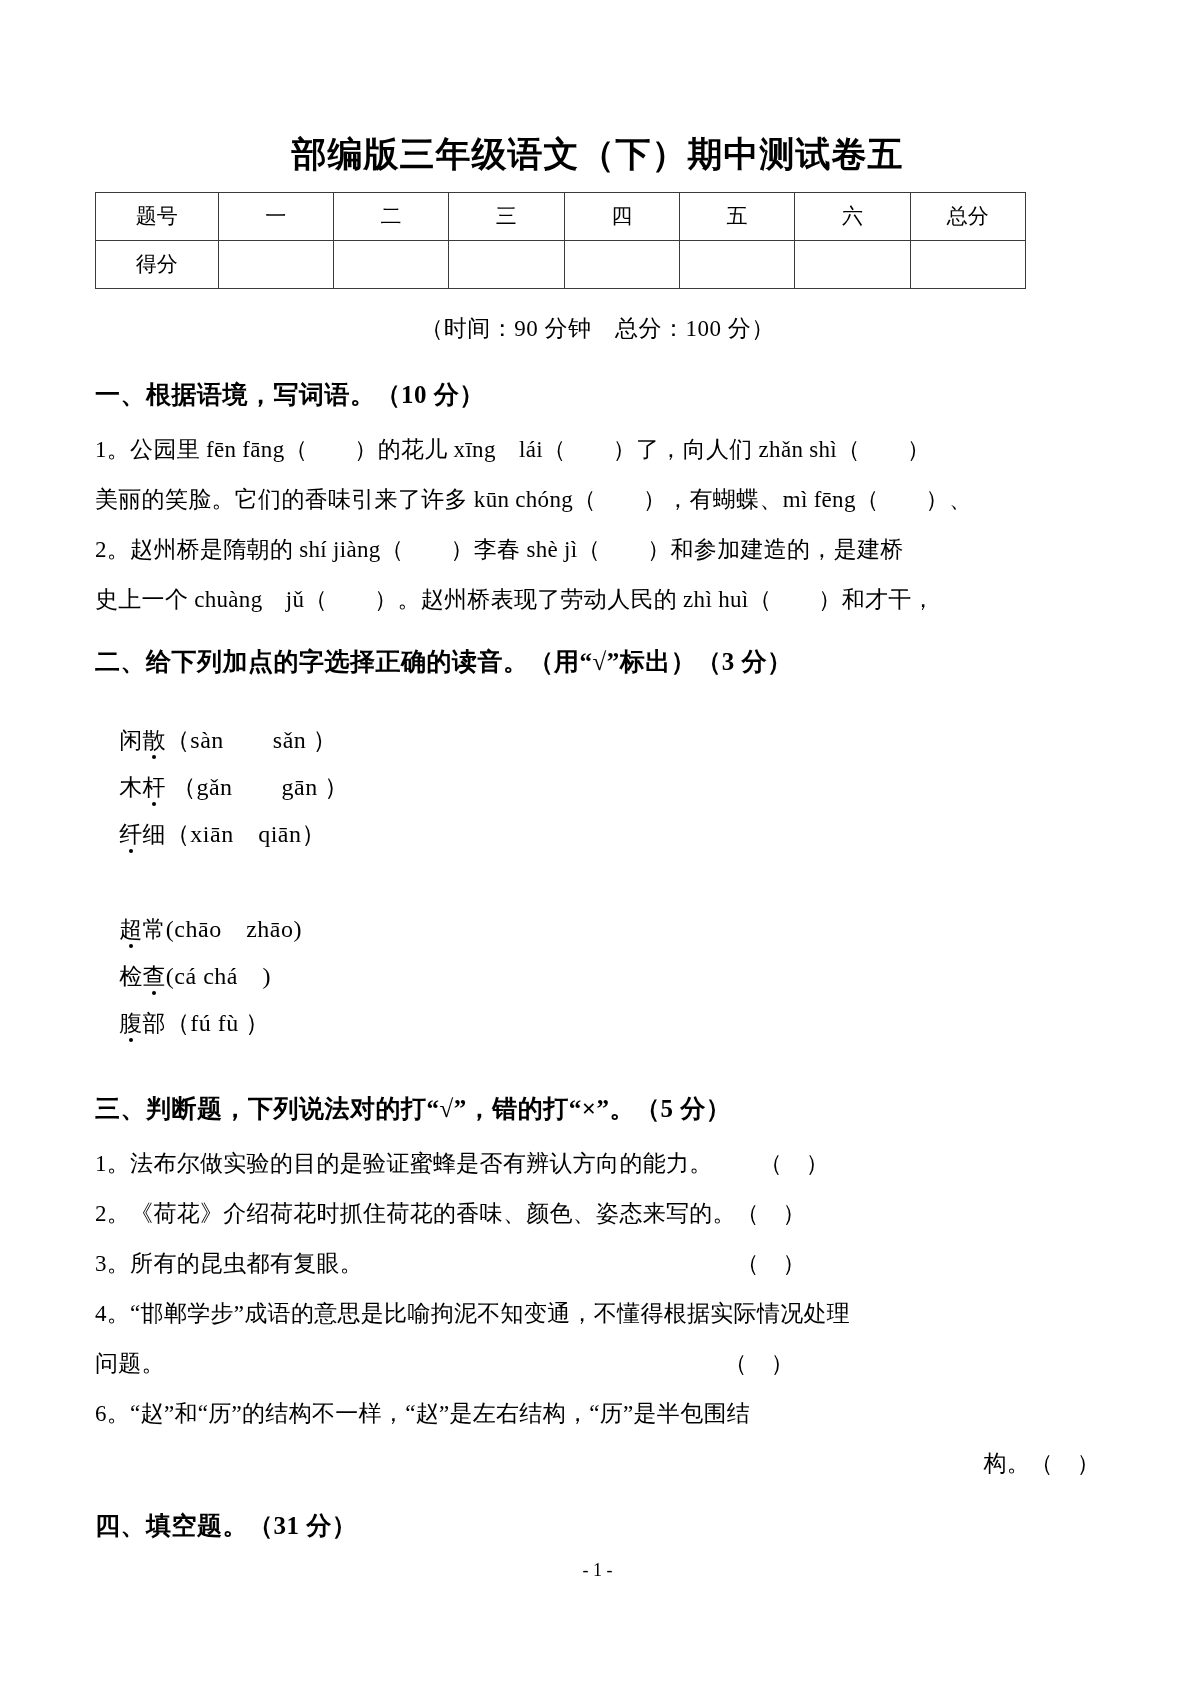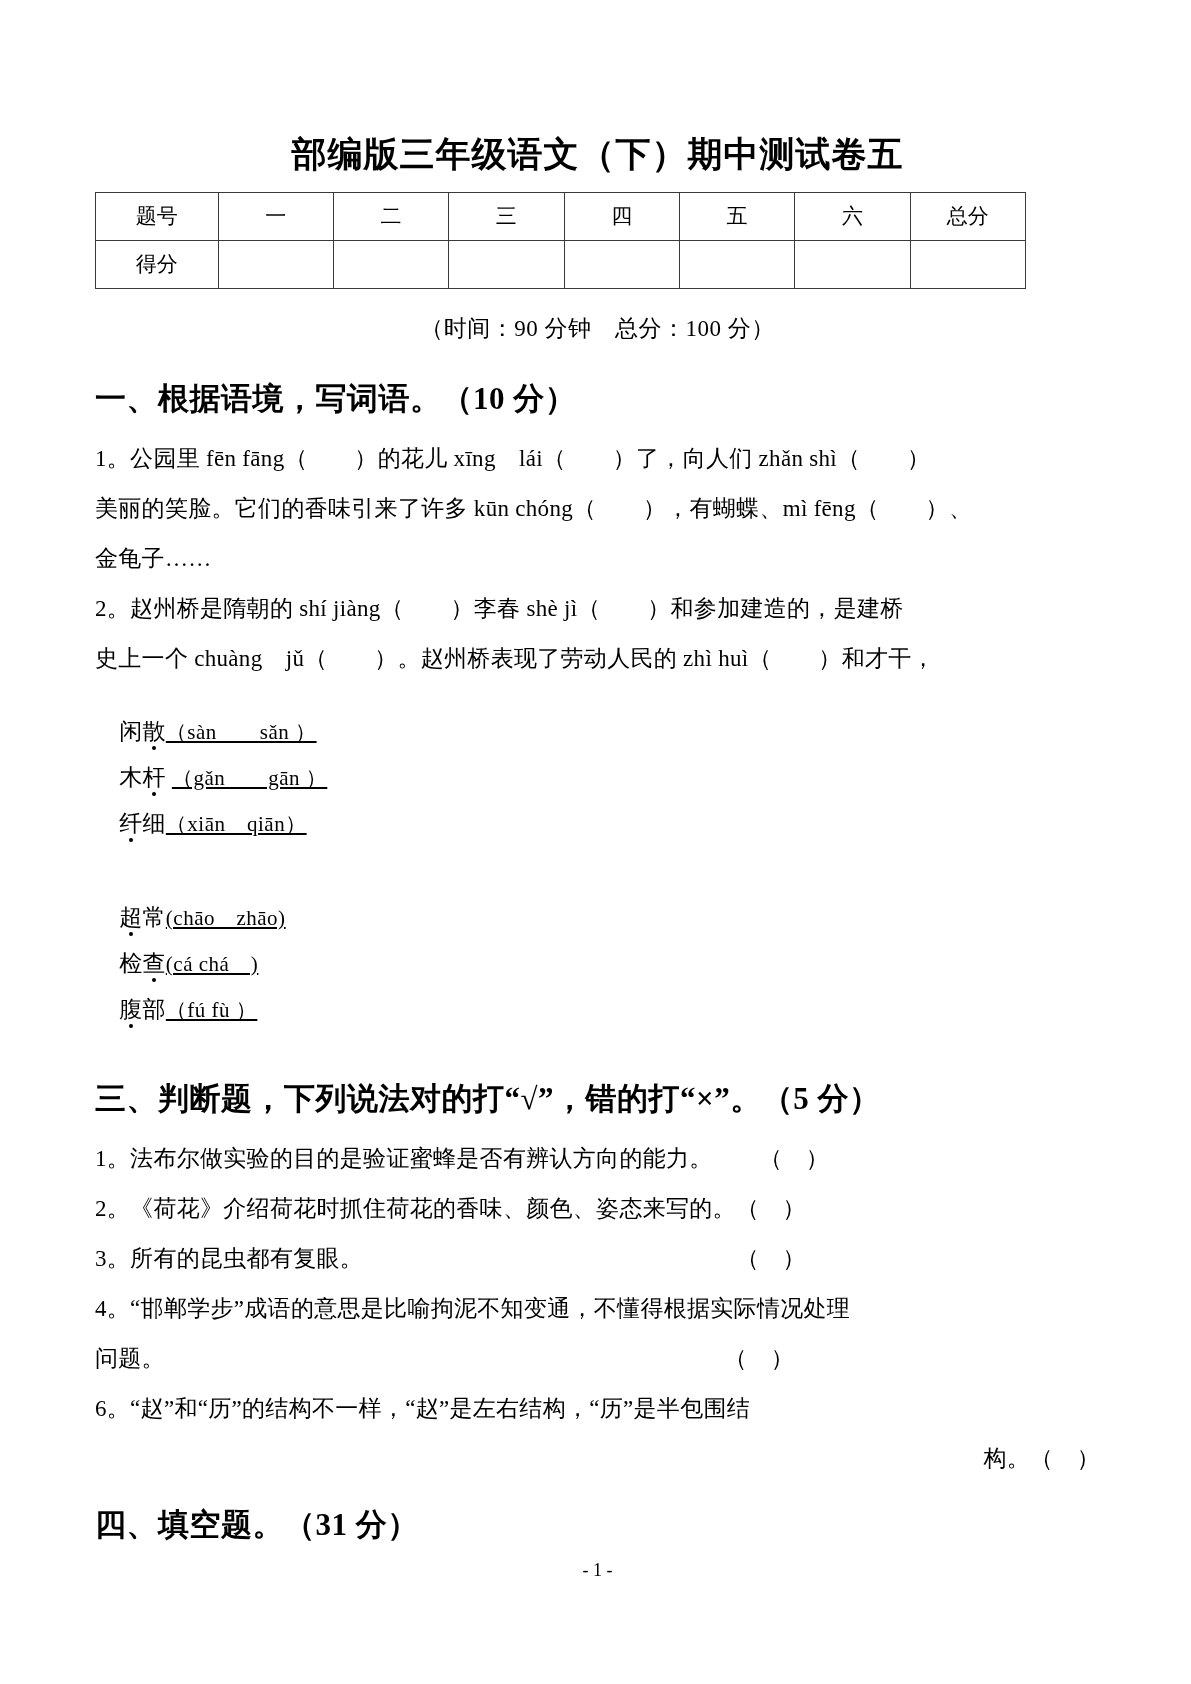--- a/index.html
+++ b/index.html
@@ -57,43 +57,42 @@
   
   .exam-meta {
     text-align: center;
     font-size: 23px;
     margin-top: 24px;
     letter-spacing: 0.5px;
   }
 
   
   .section-heading {
-    font-size: 31px;
+    font-size: 25px;
     font-weight: bold;
     margin-top: 34px;
     margin-bottom: 0;
     letter-spacing: 0.5px;
   }
 
   
   .q-line {
     font-size: 23px;
     line-height: 1.0;
     margin-top: 27px;
     letter-spacing: 0.3px;
     white-space: pre-wrap;
   }
   .q-line.tight { margin-top: 25px; }
   .q-line.right-align { text-align: right; }
 
   .py {
     font-family: "Liberation Serif", "DejaVu Serif", serif;
-    font-size: 21px;
+    font-size: 24px;
     letter-spacing: 0.5px;
-    text-decoration: underline;
   }
 
   
   .dotted {
     position: relative;
     display: inline-block;
   }
   .dotted::after {
     content: "";
     position: absolute;
@@ -147,24 +146,24 @@
         <td class="data-cell"></td>
       </tr>
     </tbody>
   </table>
 
   <div class="exam-meta">（时间：90 分钟　总分：100 分）</div>
 
   <div class="section-heading">一、根据语境，写词语。（10 分）</div>
   <div class="q-line">1。公园里 fēn fāng（　　）的花儿 xīng　lái（　　）了，向人们 zhǎn shì（　　）</div>
   <div class="q-line">美丽的笑脸。它们的香味引来了许多 kūn chóng（　　），有蝴蝶、mì fēng（　　）、</div>
-  <div class="q-line">金龟子……</div>
   <div class="q-line">2。赵州桥是隋朝的 shí jiàng（　　）李春 shè jì（　　）和参加建造的，是建桥</div>
   <div class="q-line">史上一个 chuàng　jǔ（　　）。赵州桥表现了劳动人民的 zhì huì（　　）和才干，</div>
 
+  <div class="section-heading">二、给下列加点的字选择正确的读音。（用“√”标出）（3 分）</div>
 
   <div class="q-line">
     <span><span>闲</span><span class="dotted">散</span><span></span><span class="py">（sàn　　sǎn ）</span></span>
     <span>&nbsp;&nbsp;</span>
     <span><span>木</span><span class="dotted">杆</span><span></span><span>&nbsp;</span><span class="py">（gǎn　　gān ）</span></span>
     <span>&nbsp;</span>
     <span><span></span><span class="dotted">纤</span><span>细</span><span class="py">（xiān　qiān）</span></span>
   </div>
 
   <div class="q-line tight">

